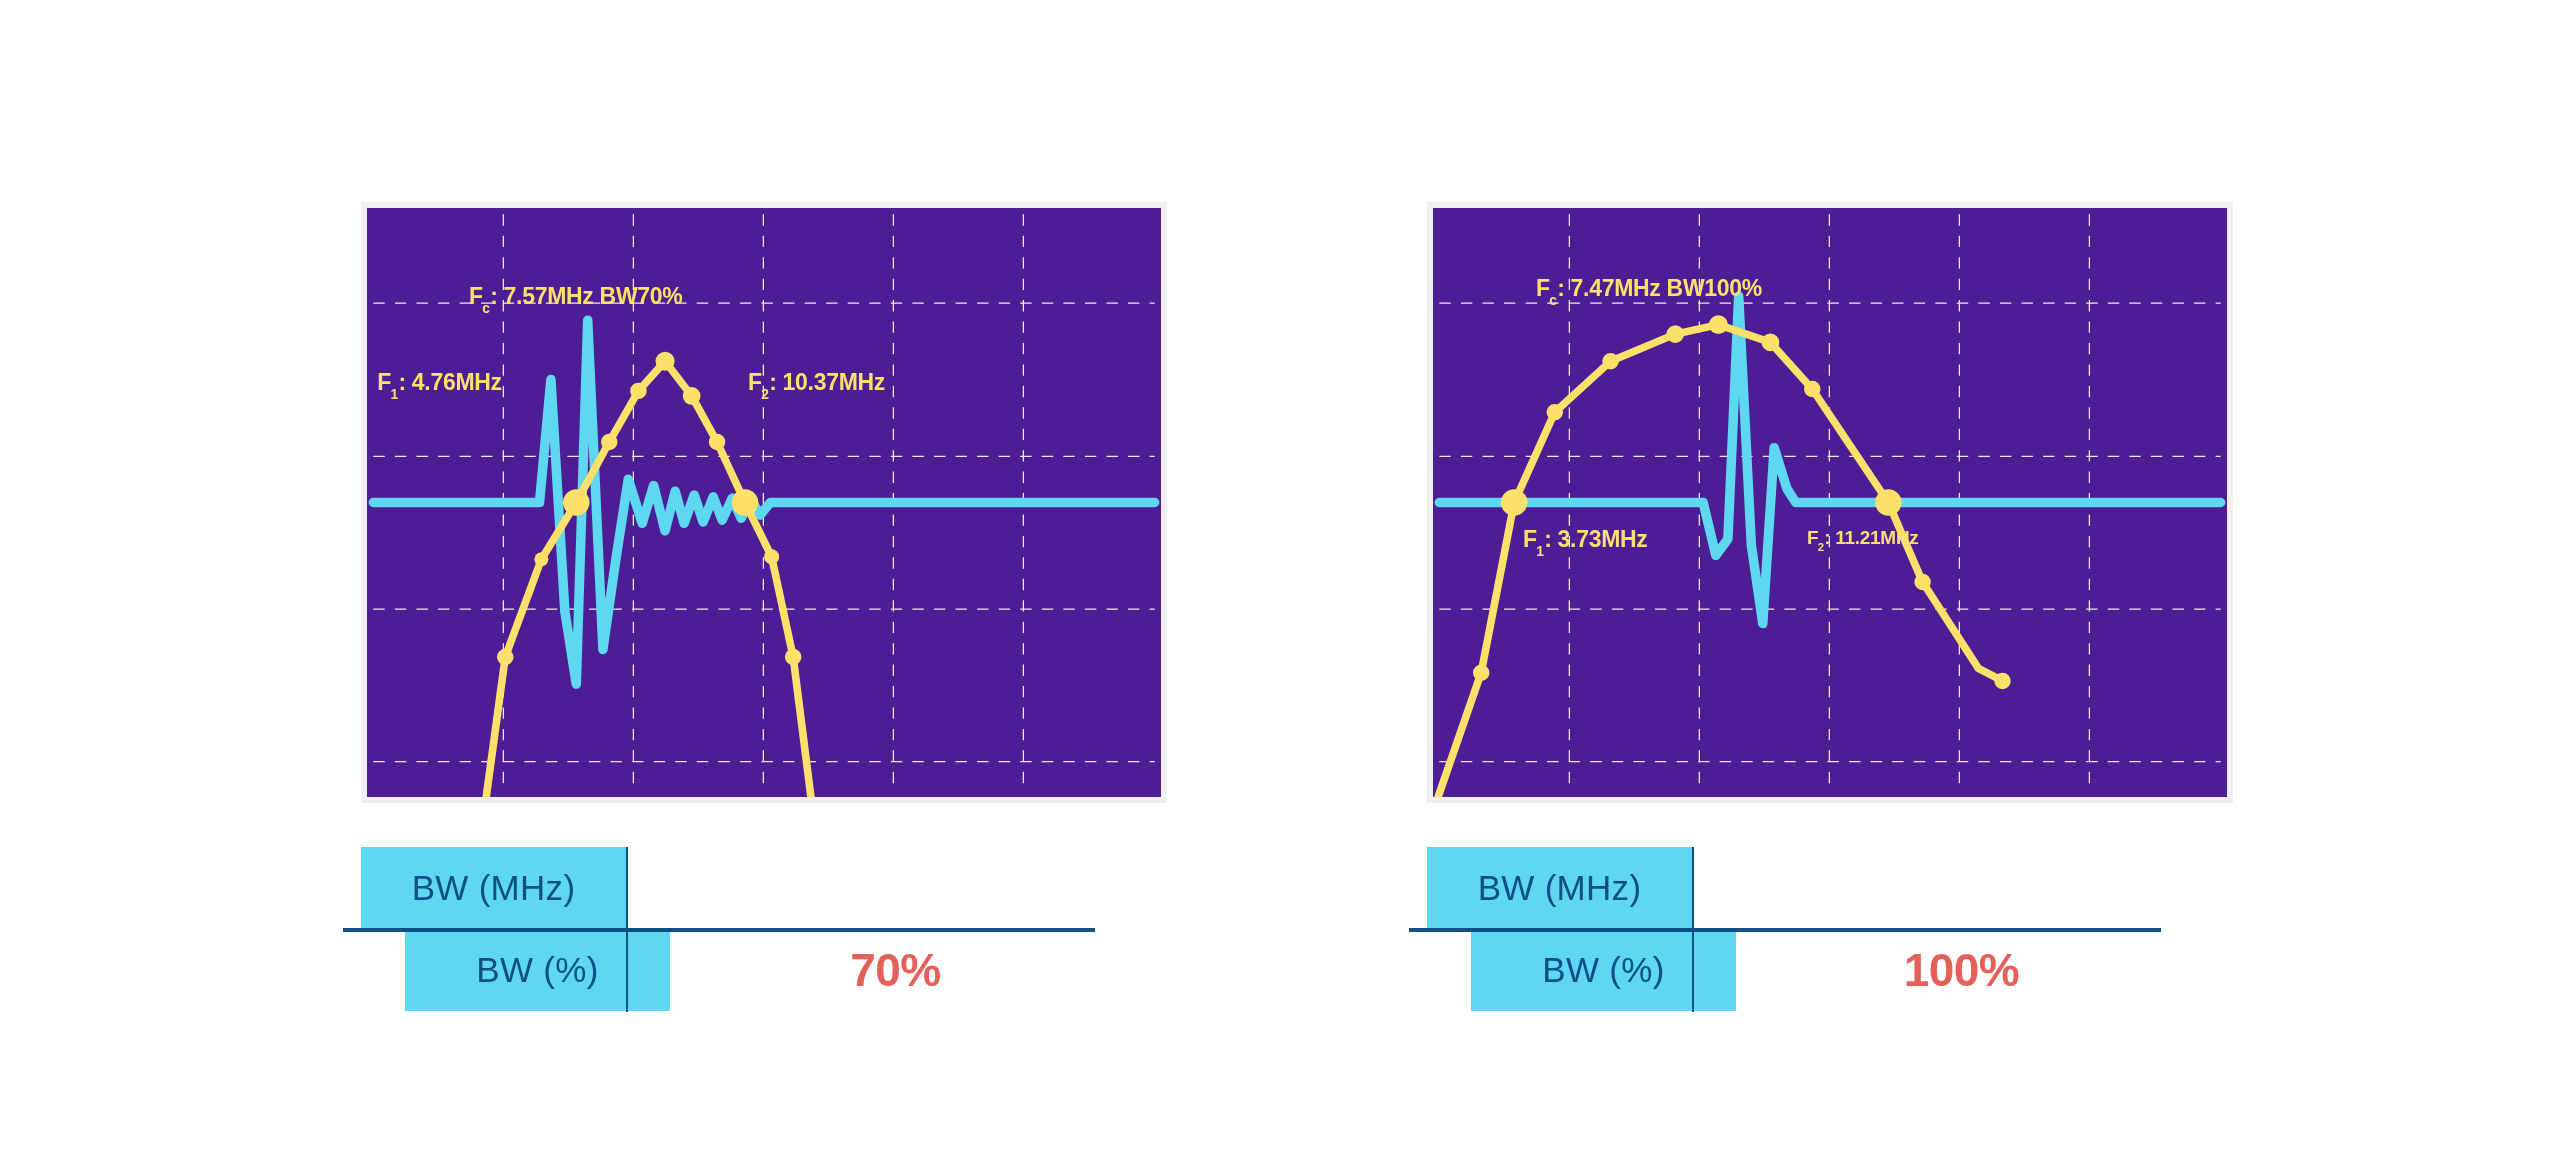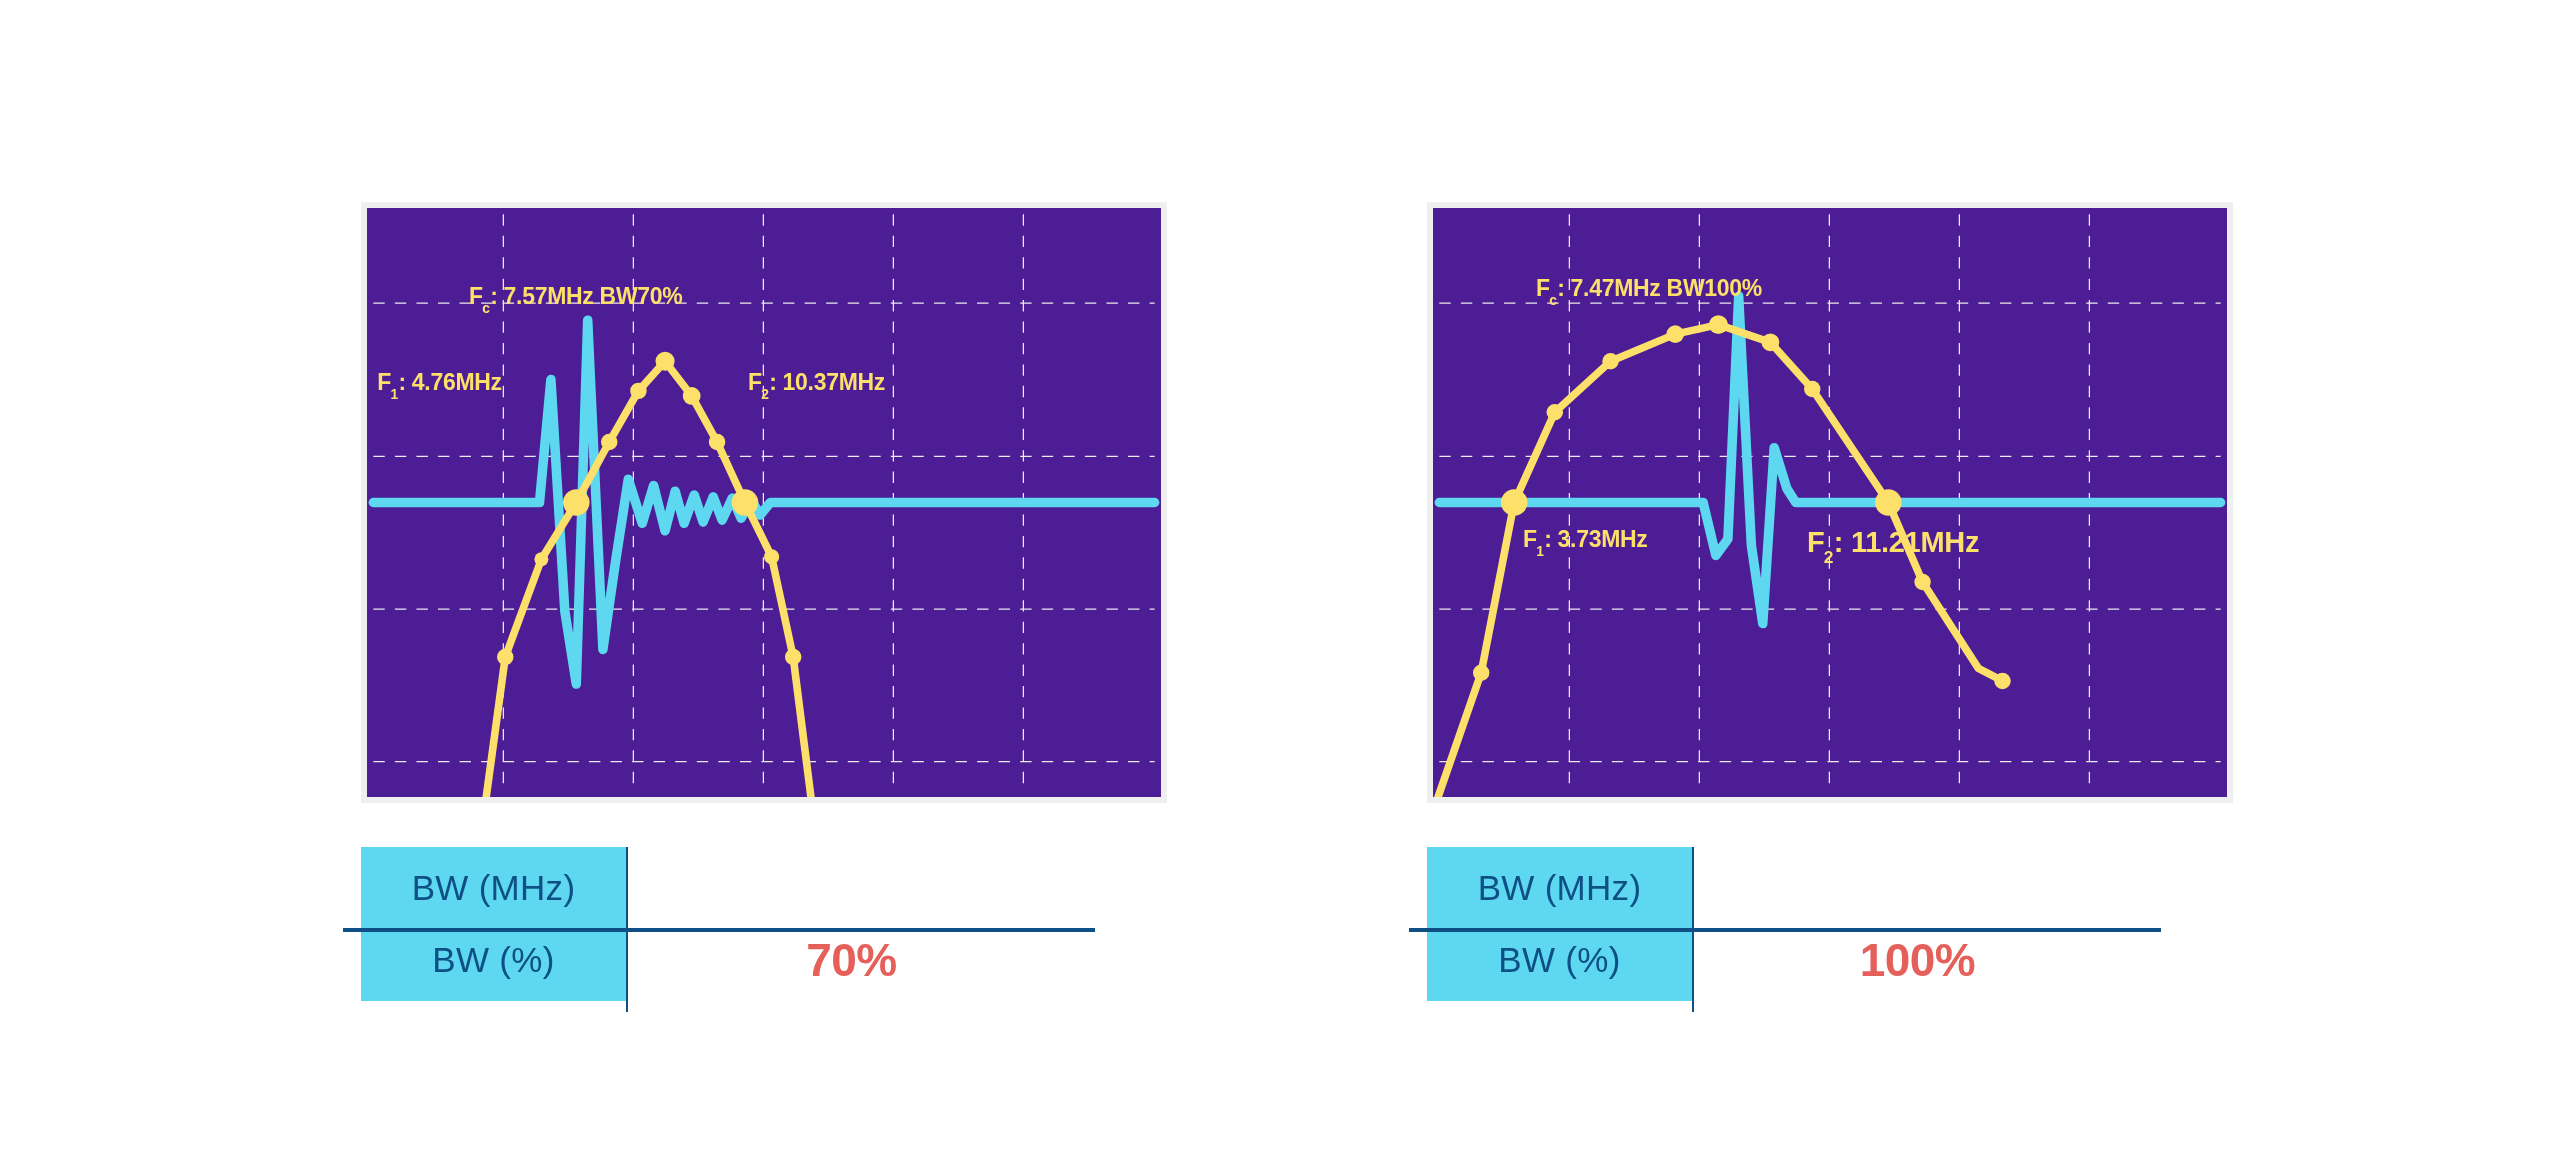--- a/index.html
+++ b/index.html
@@ -74,21 +74,21 @@
     height: 165px;
   }
   .bw-row {
     position: absolute;
     left: 0;
     width: 100%;
     height: 82px;
     display: flex;
   }
   .bw-row-1 { top: 0; }
-  .bw-row-2 { top: 72px; }
+  .bw-row-2 { top: 82px; margin-left: 44px; }
   .bw-key {
     width: 265px;
     background: #5dd8f0;
     display: flex;
     align-items: center;
     justify-content: center;
     color: #0e5085;
     font-size: 35px;
     letter-spacing: 0.3px;
     box-sizing: border-box;
@@ -260,21 +260,21 @@
       </svg>
 
       <div class="chart-label" style="left:103px; top:69px; font-size:23px;">
         <span>F</span><span class="sub">c</span><span>: 7.47MHz BW100%</span>
       </div>
 
       <div class="chart-label" style="left:90px; top:320px; font-size:23px;">
         <span>F</span><span class="sub">1</span><span>: 3.73MHz</span>
       </div>
 
-      <div class="chart-label" style="left:374px; top:320px; font-size:29px;">
+      <div class="chart-label" style="left:374px; top:320px; font-size:19px;">
         <span>F</span><span class="sub">2</span><span>: 11.21MHz</span>
       </div>
     </div>
 
     <div class="bw-table" style="left:129px; top:847px;">
       <div class="bw-row bw-row-1">
         <div class="bw-key">BW (MHz)</div>
       </div>
       <div class="bw-row bw-row-2">
         <div class="bw-key">BW (%)</div>

